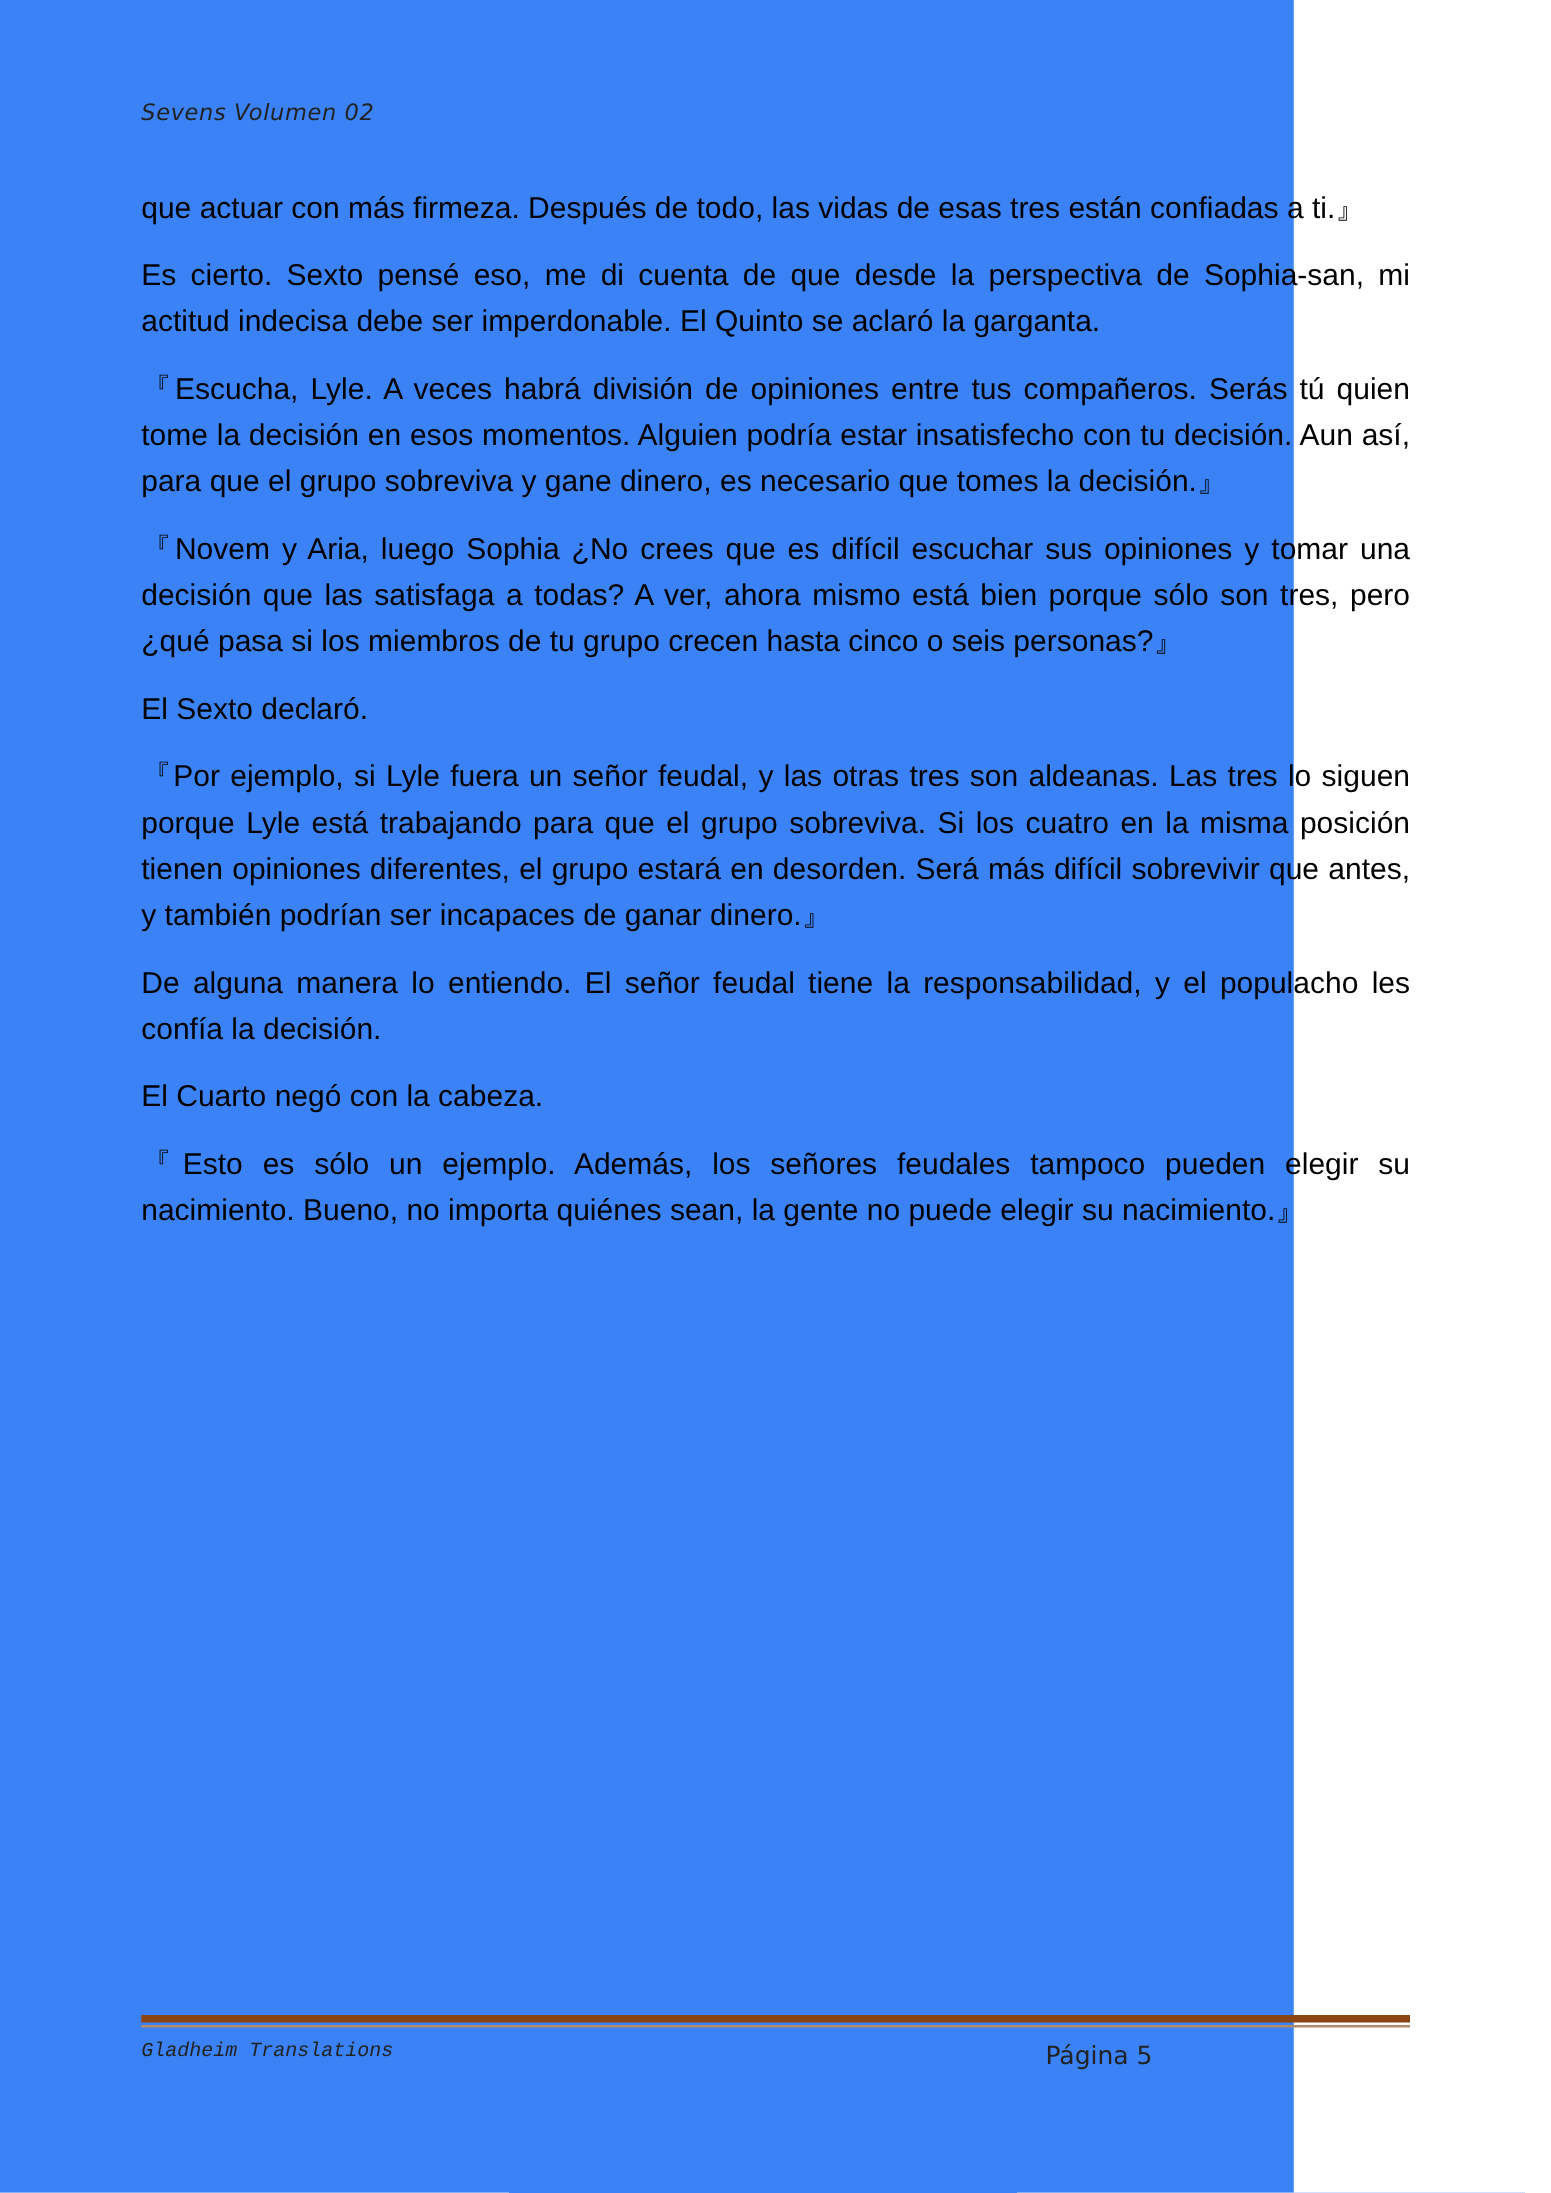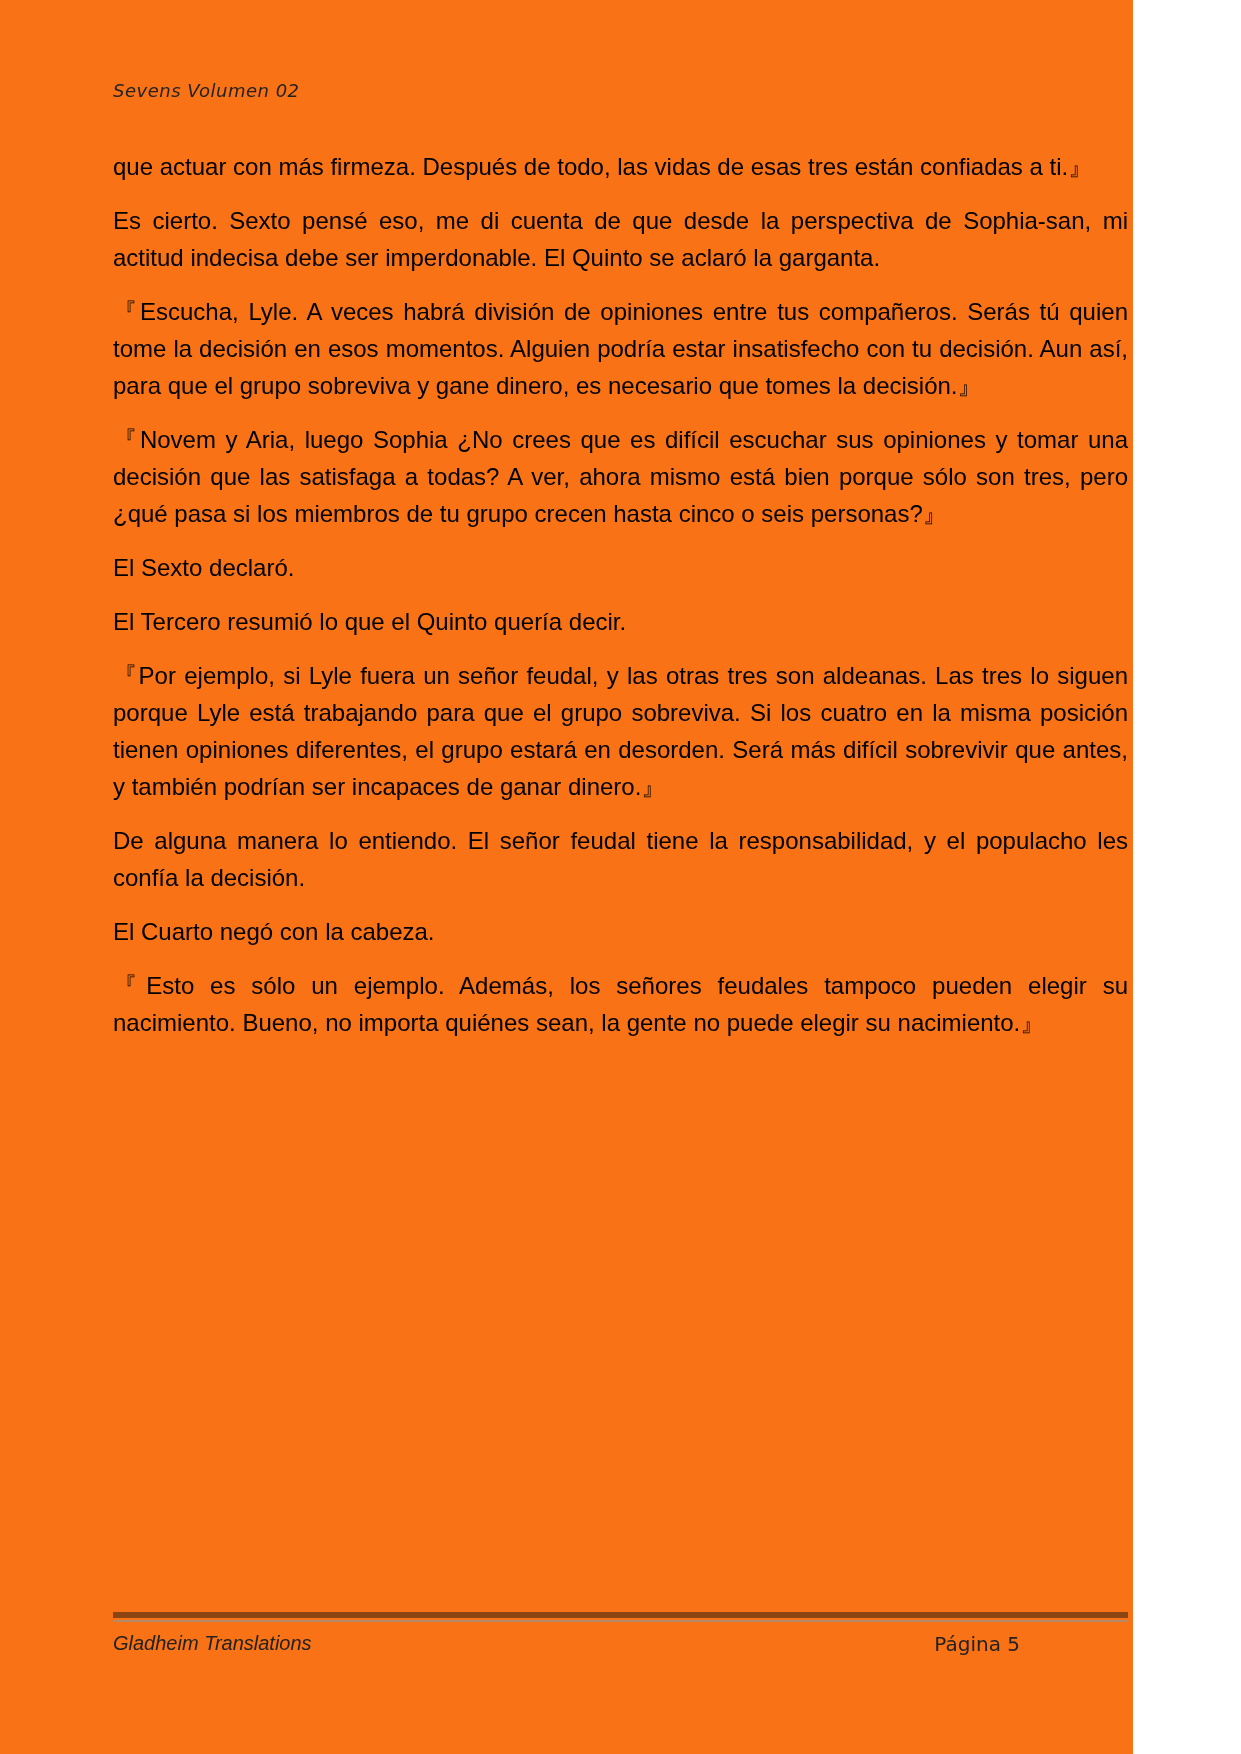--- a/index.html
+++ b/index.html
@@ -1,17 +1,17 @@
 <!DOCTYPE html>
 <html><head>
 <meta charset="utf-8">
 <style>
   html, body { margin: 0; padding: 0; background: #ffffff; }
   body { width: 1241px; height: 1754px; position: relative; overflow: hidden; }
-  .page { position: absolute; left: 0; top: 0; width: 1133px; height: 1754px; background: #f97316; }
+  .page { position: absolute; left: 0; top: 0; width: 1035px; height: 1754px; background: #3b82f6; }
   .header {
     position: absolute; left: 113px; top: 80px;
     font-family: "DejaVu Sans", sans-serif; font-style: italic;
     font-size: 18px; color: #222; letter-spacing: 0.5px;
   }
   .body-text {
     position: absolute; left: 113px; top: 148px; width: 1015px;
     font-family: "Liberation Sans", sans-serif;
     font-size: 24px; line-height: 37px; color: #000;
   }
@@ -20,42 +20,41 @@
   .footer-rule {
     position: absolute; left: 113px; top: 1612px; width: 1015px; height: 6px;
     background: #8a4512;
   }
   .footer-rule2 {
     position: absolute; left: 113px; top: 1620px; width: 1015px; height: 2px;
     background: #b08a6a;
   }
   .footer-left {
     position: absolute; left: 113px; top: 1632px;
-    font-family: Liberation Sans, sans-serif; font-style: italic;
-    font-size: 20px; color: #222;
+    font-family: Liberation Mono, monospace; font-style: italic;
+    font-size: 16px; color: #222;
   }
   .footer-right {
     position: absolute; right: 113px; top: 1632px;
     font-family: "DejaVu Sans", sans-serif; 
     font-size: 20px; color: #222;
   }
 </style>
 </head>
 <body>
 
 <div class="page">
   <div class="header">Sevens Volumen 02</div>
 
   <div class="body-text">
     <p>que actuar con más firmeza. Después de todo, las vidas de esas tres están confiadas a ti.』</p>
     <p>Es cierto. Sexto pensé eso, me di cuenta de que desde la perspectiva de Sophia-san, mi actitud indecisa debe ser imperdonable. El Quinto se aclaró la garganta.</p>
     <p> 『Escucha, Lyle. A veces habrá división de opiniones entre tus compañeros. Serás tú quien tome la decisión en esos momentos. Alguien podría estar insatisfecho con tu decisión. Aun así, para que el grupo sobreviva y gane dinero, es necesario que tomes la decisión.』</p>
     <p> 『Novem y Aria, luego Sophia ¿No crees que es difícil escuchar sus opiniones y tomar una decisión que las satisfaga a todas? A ver, ahora mismo está bien porque sólo son tres, pero ¿qué pasa si los miembros de tu grupo crecen hasta cinco o seis personas?』</p>
     <p>El Sexto declaró.</p>
-    <p>El Tercero resumió lo que el Quinto quería decir.</p>
     <p> 『Por ejemplo, si Lyle fuera un señor feudal, y las otras tres son aldeanas. Las tres lo siguen porque Lyle está trabajando para que el grupo sobreviva. Si los cuatro en la misma posición tienen opiniones diferentes, el grupo estará en desorden. Será más difícil sobrevivir que antes, y también podrían ser incapaces de ganar dinero.』</p>
     <p>De alguna manera lo entiendo. El señor feudal tiene la responsabilidad, y el populacho les confía la decisión.</p>
     <p>El Cuarto negó con la cabeza.</p>
     <p> 『Esto es sólo un ejemplo. Además, los señores feudales tampoco pueden elegir su nacimiento. Bueno, no importa quiénes sean, la gente no puede elegir su nacimiento.』</p>
   </div>
 
   <div class="footer-rule"></div>
   <div class="footer-rule2"></div>
   <div class="footer-left">Gladheim Translations</div>
   <div class="footer-right">Página 5</div>

